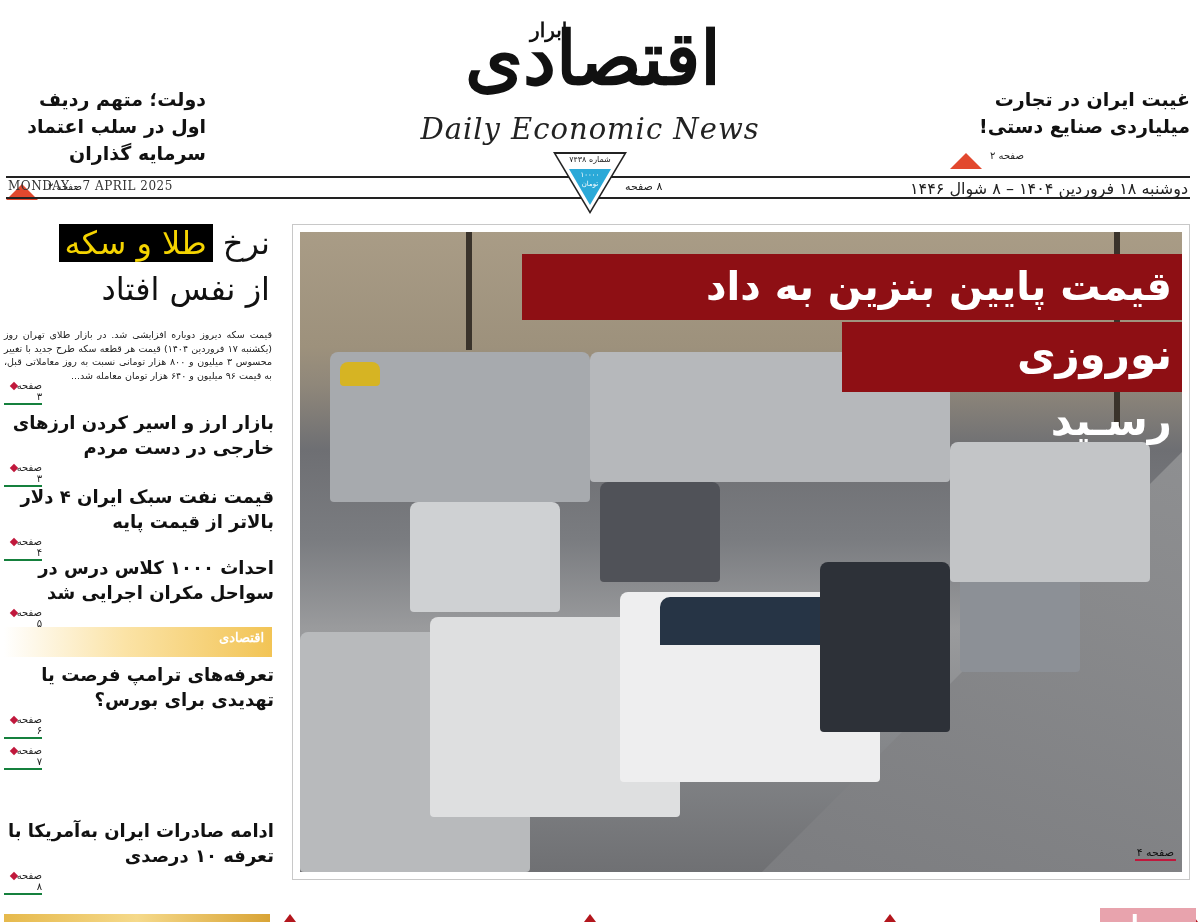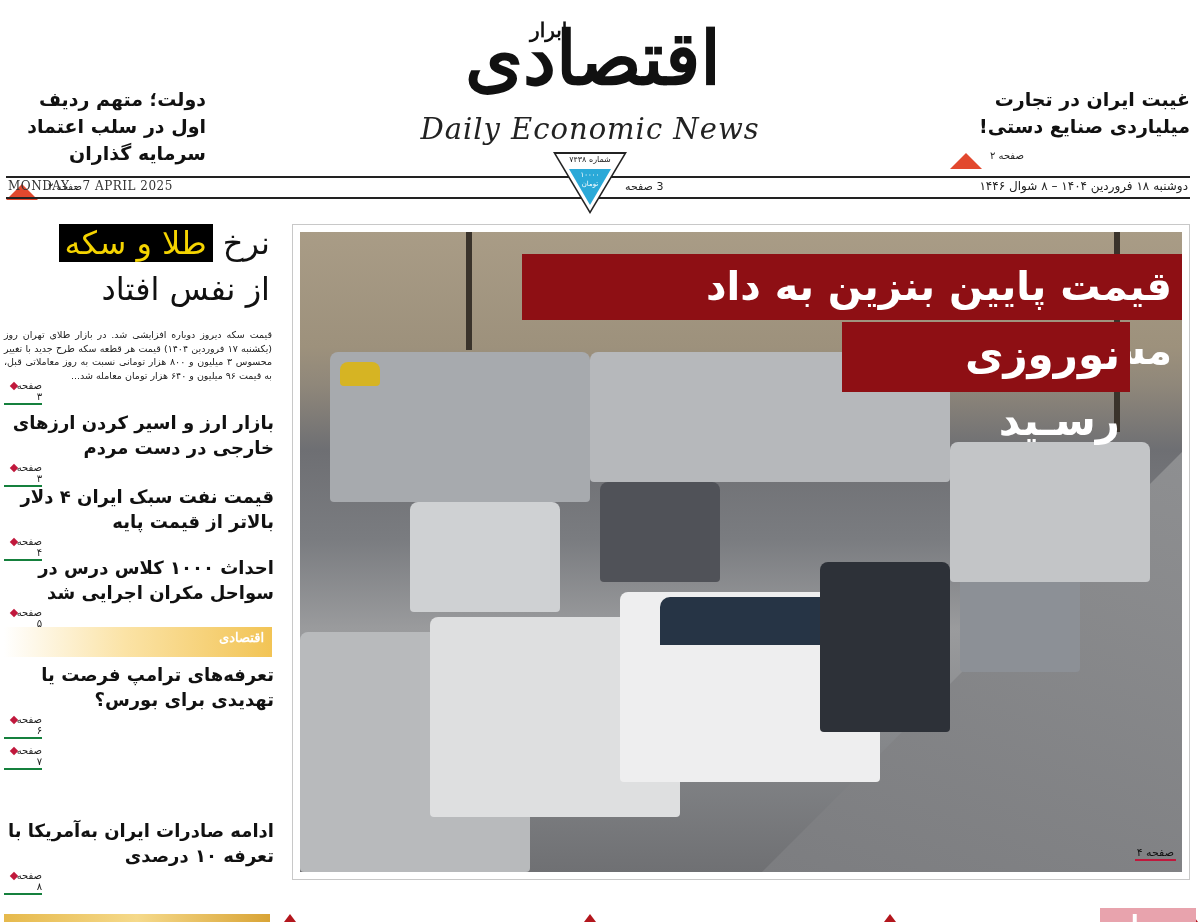--- a/index.html
+++ b/index.html
@@ -36,21 +36,21 @@
     width: 0; height: 0; border-left: 16px solid transparent;
     border-right: 16px solid transparent; border-bottom: 16px solid #e2482e;
   }
 
   
   .rule { left: 6px; right: 10px; height: 2px; background: #222; }
   .date-en {
     left: 8px; top: 179px; font-family: "DejaVu Serif", serif; font-size: 12px;
     color: #333; letter-spacing: 0.5px;
   }
-  .date-fa { right: 12px; top: 179px; font-size: 12px; color: #222; direction: rtl; }
+  .date-fa { right: 12px; top: 179px; font-size: 16px; color: #222; direction: rtl; }
   .pages-count { left: 625px; top: 180px; font-size: 11px; color: #222; direction: rtl; }
 
   
   .badge-tri {
     left: 553px; top: 152px; width: 0; height: 0;
     border-left: 37px solid transparent; border-right: 37px solid transparent;
     border-top: 62px solid #222;
   }
   .badge-tri-inner {
     left: 556px; top: 154px; width: 0; height: 0;
@@ -79,21 +79,21 @@
     background: linear-gradient(200deg, #8e8f91 0%, #7c7d80 100%);
     clip-path: polygon(100% 0, 100% 100%, 0 100%);
   }
   .pole { position: absolute; width: 6px; background: #3a332b; }
   .car { position: absolute; border-radius: 8px 8px 4px 4px; }
   .headline-block {
     background: #8e0f14; color: #ffffff; font-weight: bold; direction: rtl;
     text-align: right; padding: 0 10px;
   }
   .hl1 { left: 522px; top: 254px; width: 660px; height: 66px; font-size: 40px; line-height: 64px; }
-  .hl2 { left: 842px; top: 322px; width: 288px; height: 70px; font-size: 42px; line-height: 66px; padding-left: 44px; }
+  .hl2 { left: 842px; top: 322px; width: 340px; height: 70px; font-size: 42px; line-height: 66px; padding-left: 44px; }
   .photo-page { right: 24px; top: 846px; font-size: 11px; color: #111; direction: rtl; border-bottom: 2px solid #c0183c; padding: 0 2px; }
   .main-head { left: 30px; top: 220px; width: 240px; font-weight: normal; color: #111; direction: rtl; text-align: right; }
   .gold-box { background: #000; color: #f5d400; padding: 0 6px; }
   .main-head .l1 { font-size: 32px; line-height: 46px; }
   .main-head .l2 { font-size: 32px; line-height: 46px; }
   .lead {
     left: 4px; top: 328px; width: 268px; direction: rtl; text-align: justify;
     font-size: 9.5px; line-height: 13.5px; color: #222;
   }
   .news-item { left: 4px; width: 270px; direction: rtl; text-align: right; }
@@ -144,21 +144,21 @@
   <div style="display:flex; align-items:flex-end; gap:8px; justify-content:flex-end; margin-top:2px;">
     <span class="page-ref">صفحه ۲</span>
     <div class="tri-up"></div>
   </div>
 </div>
 
 <div class="abs rule" style="top:176px;"></div>
 <div class="abs rule" style="top:197px;"></div>
 <div class="abs date-en">MONDAY - 7 APRIL 2025</div>
 <div class="abs date-fa">دوشنبه ۱۸ فروردین ۱۴۰۴ – ۸ شوال ۱۴۴۶</div>
-<div class="abs pages-count">3 صفحه</div>
+<div class="abs pages-count">۸ صفحه</div>
 
 <div class="abs badge-tri"></div>
 <div class="abs badge-tri-inner"></div>
 <div class="abs badge-blue"></div>
 <div class="abs badge-issue">شماره ۷۴۳۸</div>
 <div class="abs badge-price">
   <div>۱۰۰۰۰</div>
   <div>تومان</div>
 </div>
 

